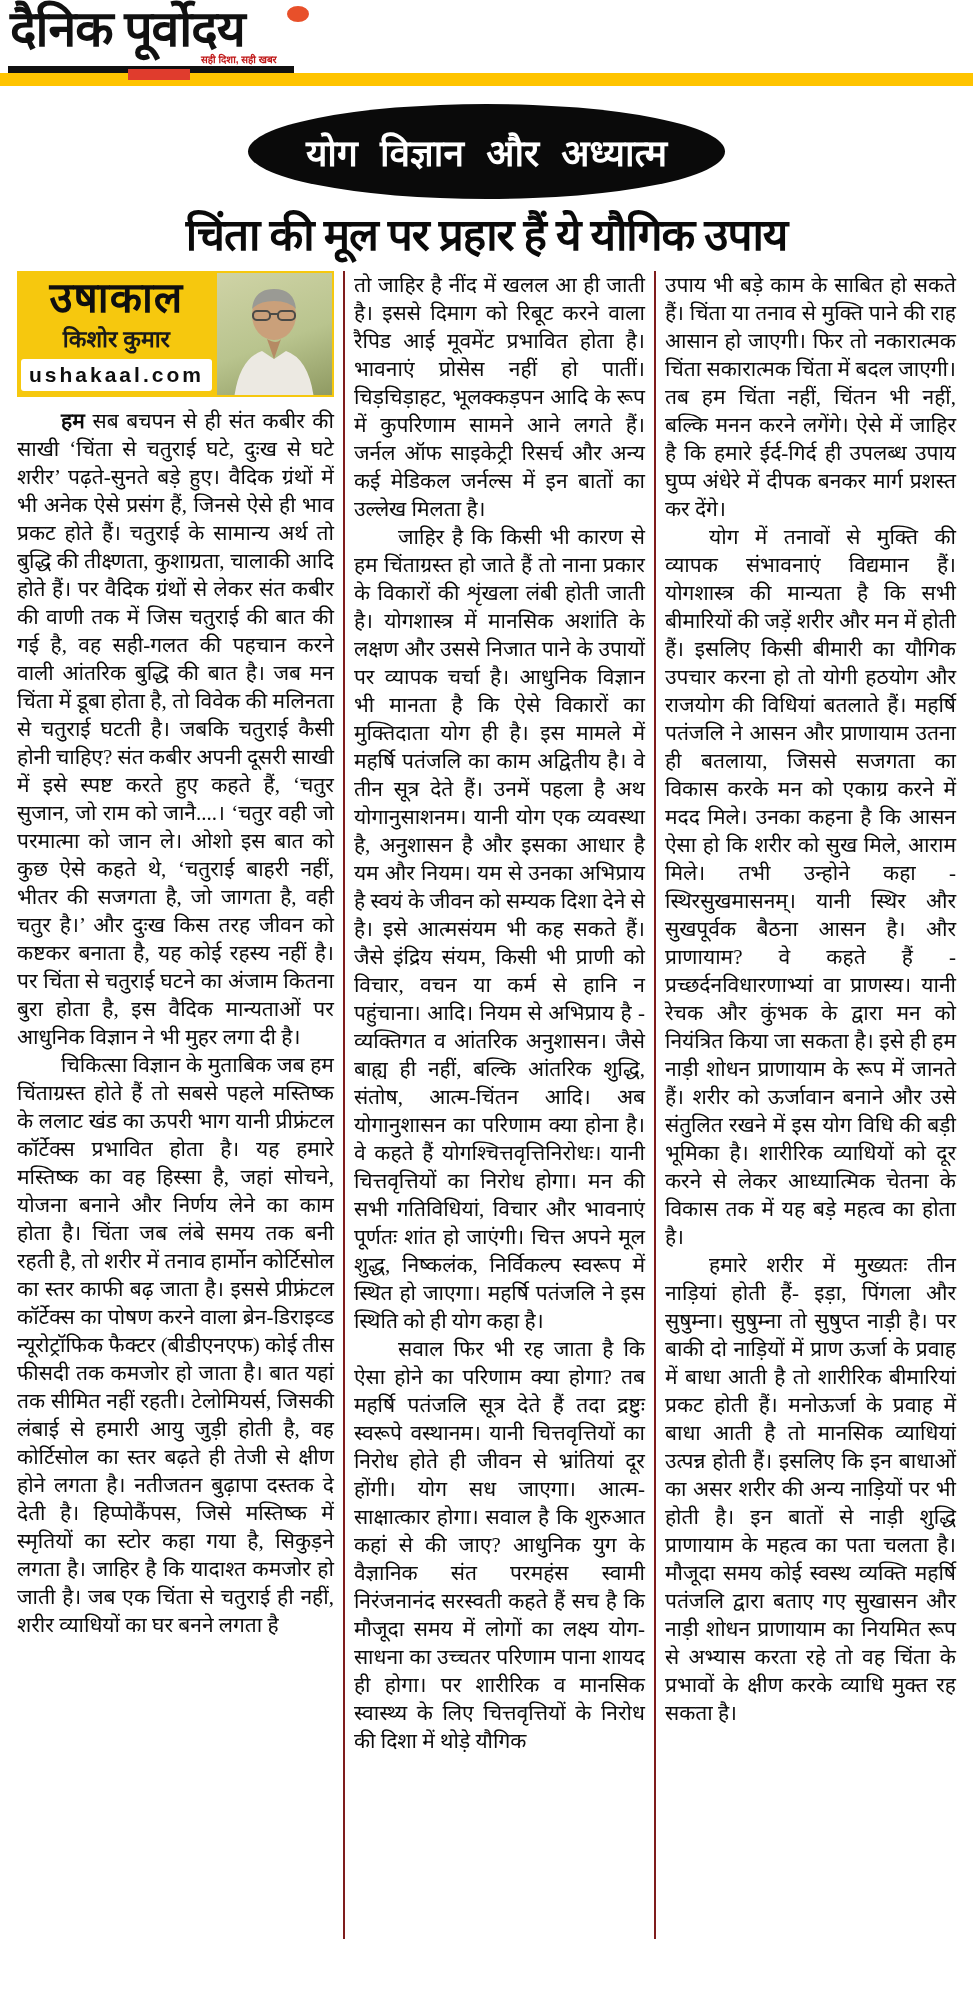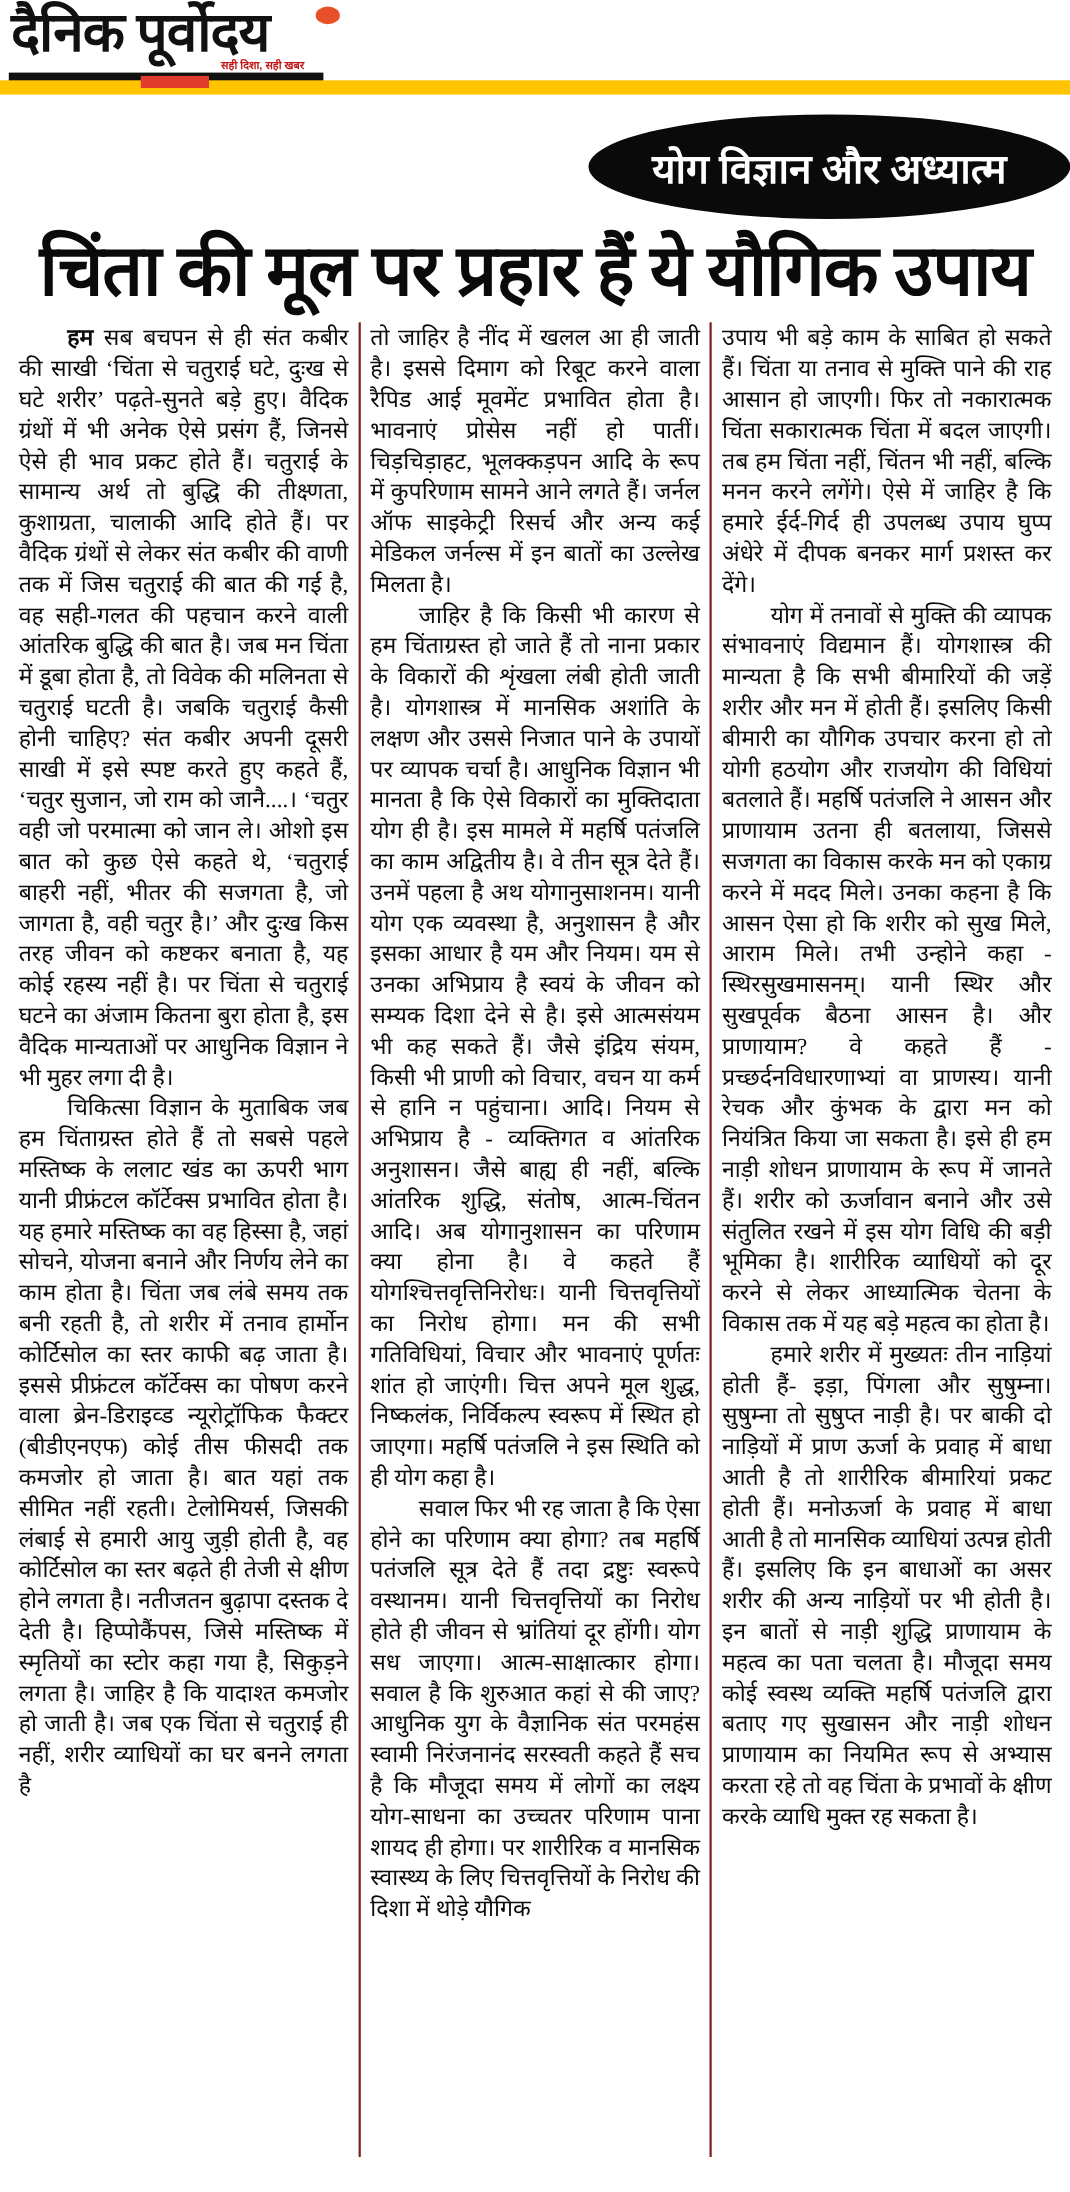--- a/index.html
+++ b/index.html
@@ -29,34 +29,34 @@
     position: absolute; left: 201px; top: 52px;
     font-size: 10px; font-weight: bold; color: #c01818;
     font-family: "Liberation Sans", sans-serif;
     white-space: nowrap;
   }
   .logo-bar { position: absolute; left: 8px; top: 66px; width: 286px; height: 8px; background: #111; }
   .yellow-band { position: absolute; left: 0; top: 73px; width: 973px; height: 13px; background: #ffc400; }
   .red-chip { position: absolute; left: 128px; top: 69px; width: 62px; height: 11px; background: #e03c2d; }
 
   
-  .kicker-wrap { text-align: right; margin-top: 16px; }
+  .kicker-wrap { text-align: center; margin-top: 16px; font-family: Liberation Mono, monospace; }
   .kicker {
     display: inline-block;
     background: #0a0a0a; color: #ffffff;
     border-radius: 50%;
     padding: 22px 58px;
     font-size: 37px; font-weight: bold;
     white-space: nowrap;
   }
 
   
   .headline {
     text-align: center;
-    font-size: 65px; font-weight: 900;
+    font-size: 44px; font-weight: 900;
     letter-spacing: -1px;
     color: #0a0a0a;
     margin: 14px 6px 10px 6px;
     line-height: 1.05;
     white-space: nowrap;
   }
 
   
   .article {
     display: flex;
@@ -138,20 +138,39 @@
 
 <div class="kicker-wrap">
   <div class="kicker">योग विज्ञान और अध्यात्म</div>
 </div>
 
 <h1 class="headline">चिंता की मूल पर प्रहार हैं ये यौगिक उपाय</h1>
 
 <div class="article">
 
   <div class="col">
+    <div class="author-box">
+      <div class="author-left">
+        <div class="column-name">उषाकाल</div>
+        <div class="author-name">किशोर कुमार</div>
+        <div class="site-pill">ushakaal.com</div>
+      </div>
+      <div class="author-photo">
+        <svg width="110" height="118" viewBox="0 0 110 118">
+          <rect x="0" y="0" width="110" height="118" fill="none"></rect>
+          <ellipse cx="55" cy="34" rx="22" ry="25" fill="#caa07a"></ellipse>
+          <path d="M33 28 Q35 8 55 8 Q75 8 77 28 Q70 20 55 20 Q40 20 33 28 Z" fill="#9a9a94"></path>
+          <rect x="34" y="30" width="17" height="9" rx="4" fill="none" stroke="#4a4a46" stroke-width="2"></rect>
+          <rect x="59" y="30" width="17" height="9" rx="4" fill="none" stroke="#4a4a46" stroke-width="2"></rect>
+          <line x1="51" y1="33" x2="59" y2="33" stroke="#4a4a46" stroke-width="2"></line>
+          <path d="M15 118 Q20 78 43 70 L55 78 L67 70 Q90 78 95 118 Z" fill="#ece9e2"></path>
+          <path d="M48 58 L55 78 L62 58 Q58 64 48 58 Z" fill="#b58a64"></path>
+        </svg>
+      </div>
+    </div>
     <p><b>हम</b><span> सब बचपन से ही संत कबीर की साखी ‘चिंता से चतुराई घटे, दुःख से घटे शरीर’ पढ़ते-सुनते बड़े हुए। वैदिक ग्रंथों में भी अनेक ऐसे प्रसंग हैं, जिनसे ऐसे ही भाव प्रकट होते हैं। चतुराई के सामान्य अर्थ तो बुद्धि की तीक्ष्णता, कुशाग्रता, चालाकी आदि होते हैं। पर वैदिक ग्रंथों से लेकर संत कबीर की वाणी तक में जिस चतुराई की बात की गई है, वह सही-गलत की पहचान करने वाली आंतरिक बुद्धि की बात है। जब मन चिंता में डूबा होता है, तो विवेक की मलिनता से चतुराई घटती है। जबकि चतुराई कैसी होनी चाहिए? संत कबीर अपनी दूसरी साखी में इसे स्पष्ट करते हुए कहते हैं, ‘चतुर सुजान, जो राम को जानै....। ‘चतुर वही जो परमात्मा को जान ले। ओशो इस बात को कुछ ऐसे कहते थे, ‘चतुराई बाहरी नहीं, भीतर की सजगता है, जो जागता है, वही चतुर है।’ और दुःख किस तरह जीवन को कष्टकर बनाता है, यह कोई रहस्य नहीं है। पर चिंता से चतुराई घटने का अंजाम कितना बुरा होता है, इस वैदिक मान्यताओं पर आधुनिक विज्ञान ने भी मुहर लगा दी है।</span></p>
     <p>चिकित्सा विज्ञान के मुताबिक जब हम चिंताग्रस्त होते हैं तो सबसे पहले मस्तिष्क के ललाट खंड का ऊपरी भाग यानी प्रीफ्रंटल कॉर्टेक्स प्रभावित होता है। यह हमारे मस्तिष्क का वह हिस्सा है, जहां सोचने, योजना बनाने और निर्णय लेने का काम होता है। चिंता जब लंबे समय तक बनी रहती है, तो शरीर में तनाव हार्मोन कोर्टिसोल का स्तर काफी बढ़ जाता है। इससे प्रीफ्रंटल कॉर्टेक्स का पोषण करने वाला ब्रेन-डिराइव्ड न्यूरोट्रॉफिक फैक्टर (बीडीएनएफ) कोई तीस फीसदी तक कमजोर हो जाता है। बात यहां तक सीमित नहीं रहती। टेलोमियर्स, जिसकी लंबाई से हमारी आयु जुड़ी होती है, वह कोर्टिसोल का स्तर बढ़ते ही तेजी से क्षीण होने लगता है। नतीजतन बुढ़ापा दस्तक दे देती है। हिप्पोकैंपस, जिसे मस्तिष्क में स्मृतियों का स्टोर कहा गया है, सिकुड़ने लगता है। जाहिर है कि यादाश्त कमजोर हो जाती है। जब एक चिंता से चतुराई ही नहीं, शरीर व्याधियों का घर बनने लगता है</p>
   </div>
 
   <div class="col">
     <p class="cont">तो जाहिर है नींद में खलल आ ही जाती है। इससे दिमाग को रिबूट करने वाला रैपिड आई मूवमेंट प्रभावित होता है। भावनाएं प्रोसेस नहीं हो पातीं। चिड़चिड़ाहट, भूलक्कड़पन आदि के रूप में कुपरिणाम सामने आने लगते हैं। जर्नल ऑफ साइकेट्री रिसर्च और अन्य कई मेडिकल जर्नल्स में इन बातों का उल्लेख मिलता है।</p>
     <p>जाहिर है कि किसी भी कारण से हम चिंताग्रस्त हो जाते हैं तो नाना प्रकार के विकारों की शृंखला लंबी होती जाती है। योगशास्त्र में मानसिक अशांति के लक्षण और उससे निजात पाने के उपायों पर व्यापक चर्चा है। आधुनिक विज्ञान भी मानता है कि ऐसे विकारों का मुक्तिदाता योग ही है। इस मामले में महर्षि पतंजलि का काम अद्वितीय है। वे तीन सूत्र देते हैं। उनमें पहला है अथ योगानुसाशनम। यानी योग एक व्यवस्था है, अनुशासन है और इसका आधार है यम और नियम। यम से उनका अभिप्राय है स्वयं के जीवन को सम्यक दिशा देने से है। इसे आत्मसंयम भी कह सकते हैं। जैसे इंद्रिय संयम, किसी भी प्राणी को विचार, वचन या कर्म से हानि न पहुंचाना। आदि। नियम से अभिप्राय है - व्यक्तिगत व आंतरिक अनुशासन। जैसे बाह्य ही नहीं, बल्कि आंतरिक शुद्धि, संतोष, आत्म-चिंतन आदि। अब योगानुशासन का परिणाम क्या होना है। वे कहते हैं योगश्चित्तवृत्तिनिरोधः। यानी चित्तवृत्तियों का निरोध होगा। मन की सभी गतिविधियां, विचार और भावनाएं पूर्णतः शांत हो जाएंगी। चित्त अपने मूल शुद्ध, निष्कलंक, निर्विकल्प स्वरूप में स्थित हो जाएगा। महर्षि पतंजलि ने इस स्थिति को ही योग कहा है।</p>
     <p>सवाल फिर भी रह जाता है कि ऐसा होने का परिणाम क्या होगा? तब महर्षि पतंजलि सूत्र देते हैं  तदा द्रष्टुः स्वरूपे वस्थानम। यानी चित्तवृत्तियों का निरोध होते ही जीवन से भ्रांतियां दूर होंगी। योग सध जाएगा। आत्म-साक्षात्कार होगा। सवाल है कि शुरुआत कहां से की जाए? आधुनिक युग के वैज्ञानिक संत परमहंस स्वामी निरंजनानंद सरस्वती कहते हैं  सच है कि मौजूदा समय में लोगों का लक्ष्य योग-साधना का उच्चतर परिणाम पाना शायद ही होगा। पर शारीरिक व मानसिक स्वास्थ्य के लिए चित्तवृत्तियों के निरोध की दिशा में थोड़े यौगिक</p>
   </div>
 

